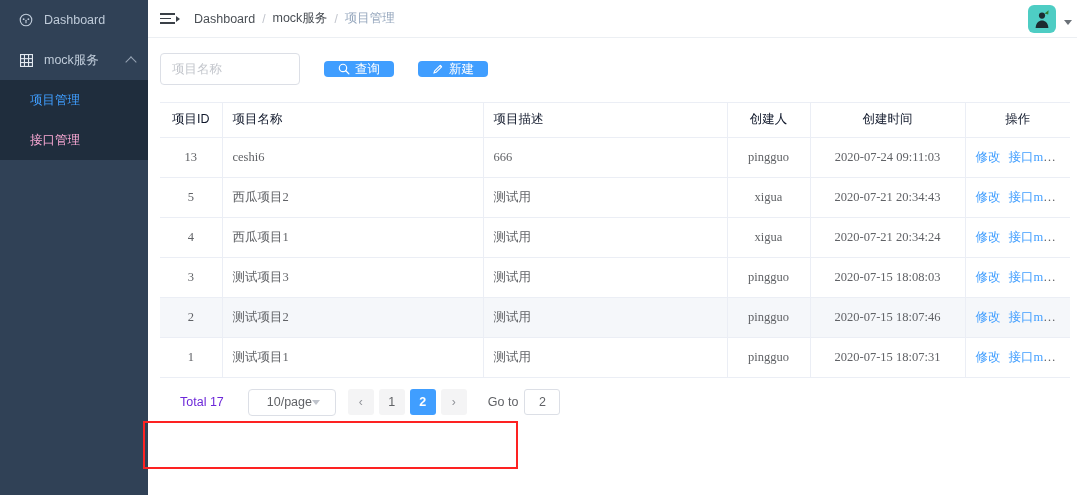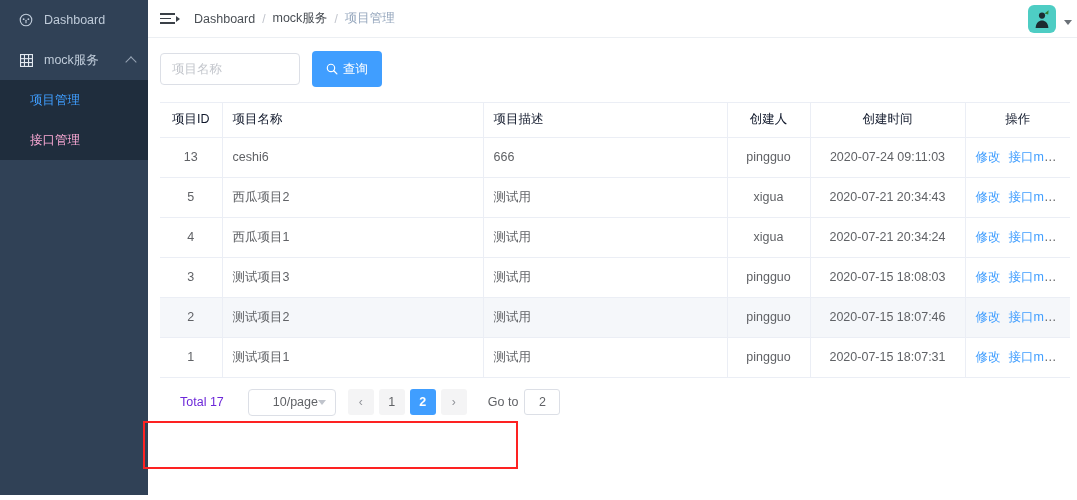--- a/index.html
+++ b/index.html
@@ -154,28 +154,28 @@
     border-radius: 4px;
     padding: 0 11px;
     font-size: 12.5px;
     color: #606266;
     outline: none;
     background: #fff;
     font-family: "Liberation Sans", "DejaVu Sans", sans-serif;
   }
   .search-input::placeholder { color: #c3c6cc; }
   .btn {
-    height: 36px;
+    height: 16px;
     border: none;
     border-radius: 4px;
     background: #409eff;
     color: #fff;
     font-size: 12.5px;
     padding: 0 14px;
-    margin-left: 12px;
+    margin-left: 24px;
     display: inline-flex;
     align-items: center;
     gap: 5px;
     cursor: pointer;
     font-family: "Liberation Sans", "DejaVu Sans", sans-serif;
     white-space: nowrap;
   }
   .btn svg { display: block; }
 
   
@@ -202,20 +202,21 @@
   table.grid td {
     height: 40px;
     font-size: 12.5px;
     color: #606266;
     border-bottom: 1px solid #ebeef5;
     border-right: 1px solid #ebeef5;
     padding: 0 10px;
     white-space: nowrap;
     overflow: hidden;
     text-overflow: ellipsis;
+    font-family: Liberation Serif, serif;
   }
   table.grid td.c-id, table.grid td.c-user, table.grid td.c-time, table.grid td.c-act { text-align: center; }
   table.grid th:last-child, table.grid td:last-child { border-right: none; }
   tr.hovered td { background: #f5f7fa; }
   .act-link {
     color: #409eff;
     cursor: pointer;
     font-size: 12.5px;
   }
   .act-link + .act-link { margin-left: 8px; }
@@ -239,21 +240,21 @@
     font-size: 12.5px;
     color: #606266;
   }
   .pg-total { margin-right: 24px; color: #6d28d9; }
   .pg-select {
     width: 88px; height: 27px;
     border: 1px solid #dcdfe6;
     border-radius: 4px;
     display: flex; align-items: center;
     justify-content: space-between;
-    padding: 0 24px;
+    padding: 0 18px;
     font-size: 12.5px;
     color: #606266;
     background: #fff;
     cursor: pointer;
     margin-right: 12px;
   }
   .pg-select .sel-arrow {
     width: 0; height: 0;
     border-left: 4px solid transparent;
     border-right: 4px solid transparent;
@@ -378,20 +379,29 @@
       <div class="filterbar">
         <input class="search-input" type="text" placeholder="项目名称" style="">
         <button class="btn">
           <span>
             <svg width="12" height="12" viewBox="0 0 14 14">
               <circle cx="5.8" cy="5.8" r="4.3" fill="none" stroke="#fff" stroke-width="1.35"></circle>
               <line x1="9.1" y1="9.1" x2="12.7" y2="12.7" stroke="#fff" stroke-width="1.5" stroke-linecap="round"></line>
             </svg>
           </span>
           <span>查询</span>
+        </button>
+        <button class="btn">
+          <span>
+            <svg width="12" height="12" viewBox="0 0 14 14">
+              <path d="M2.2 11.8 L3.1 9.3 L9.6 2.8 L11.2 4.4 L4.7 10.9 Z" fill="none" stroke="#fff" stroke-width="1.25" stroke-linejoin="round"></path>
+              <line x1="9.6" y1="2.8" x2="11.2" y2="4.4" stroke="#fff" stroke-width="1.25"></line>
+            </svg>
+          </span>
+          <span>新建</span>
         </button>
       </div>
 
       <div class="tbl-wrap">
         <table class="grid">
           <colgroup>
             <col class="w-id">
               <col class="w-name">
               <col class="w-desc">
             <col class="w-user">

